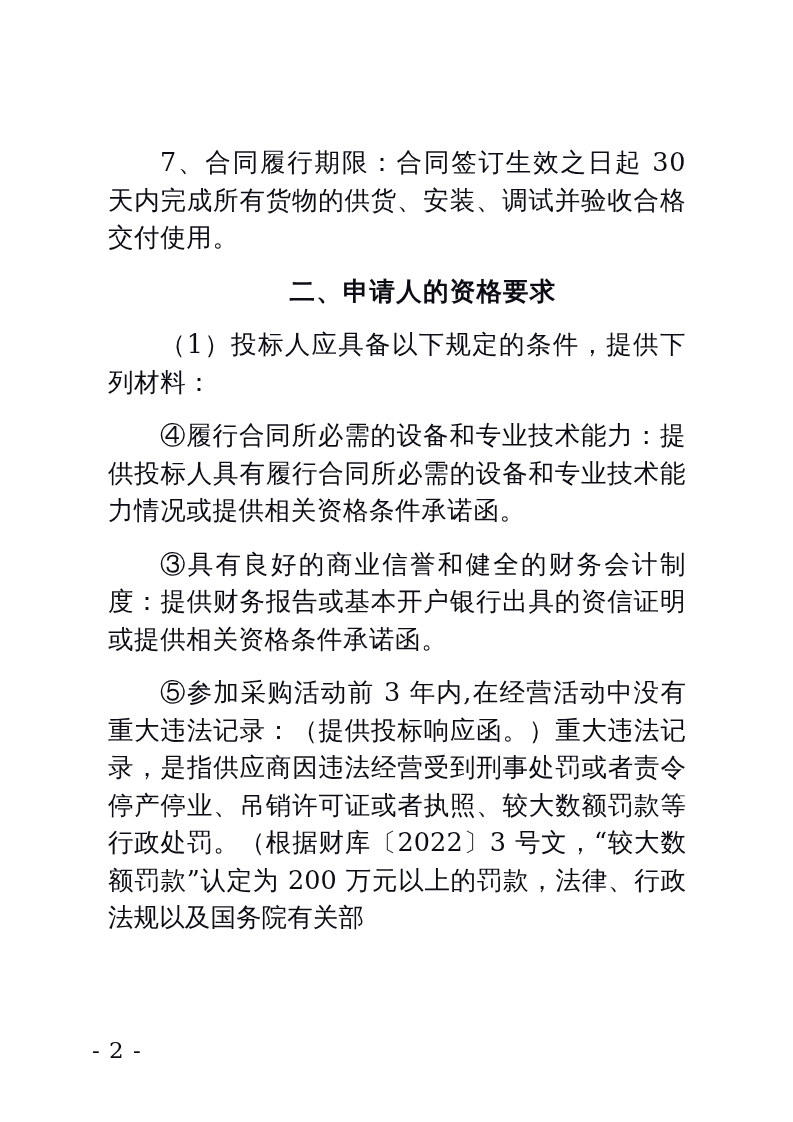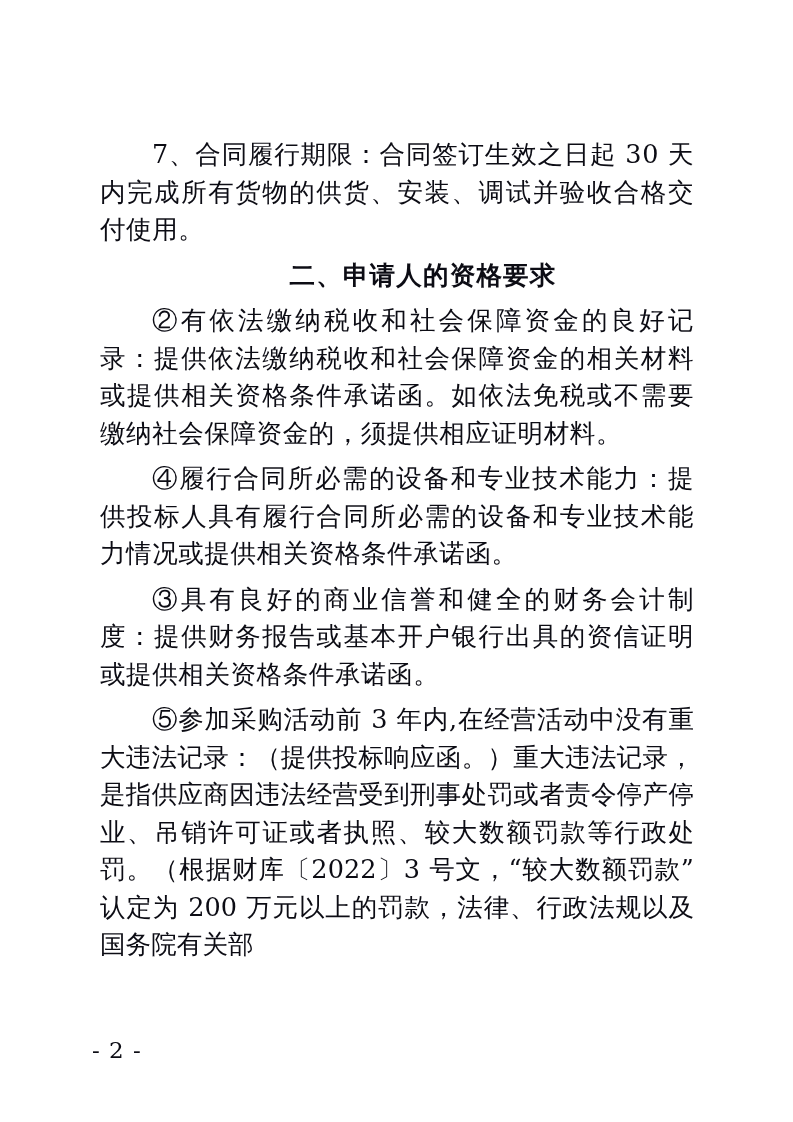--- a/index.html
+++ b/index.html
@@ -28,21 +28,21 @@
     top: 128px;
     width: 610px;
   }
 
   .para {
     font-size: 25.5px;
     line-height: 37.5px;
     text-align: justify;
     text-justify: inter-ideograph;
     letter-spacing: 0.6px;
-    margin: 8px;
+    margin: 16px;
     text-indent: 52px;
     word-break: break-all;
     color: #0c0c14;
   }
 
   
   .para.heading {
     font-weight: bold;
     text-align: center;
     letter-spacing: 1.2px;
@@ -70,23 +70,23 @@
 <body>
 
 <div class="page">
 
   <div class="body-block">
 
     <p class="para">7、合同履行期限：合同签订生效之日起 30 天内完成所有货物的供货、安装、调试并验收合格交付使用。</p>
 
     <p class="para heading">二、申请人的资格要求</p>
 
+    <p class="para">（1）投标人应具备以下规定的条件，提供下列材料：</p>
 
 
-    <p class="para">②有依法缴纳税收和社会保障资金的良好记录：提供依法缴纳税收和社会保障资金的相关材料或提供相关资格条件承诺函。如依法免税或不需要缴纳社会保障资金的，须提供相应证明材料。</p>
 
     <p class="para">④履行合同所必需的设备和专业技术能力：提供投标人具有履行合同所必需的设备和专业技术能力情况或提供相关资格条件承诺函。</p>
 
     <p class="para">③具有良好的商业信誉和健全的财务会计制度：提供财务报告或基本开户银行出具的资信证明或提供相关资格条件承诺函。</p>
 
     <p class="para tight">⑤参加采购活动前 3 年内,在经营活动中没有重大违法记录：（提供投标响应函。）重大违法记录，是指供应商因违法经营受到刑事处罚或者责令停产停业、吊销许可证或者执照、较大数额罚款等行政处罚。（根据财库〔2022〕3 号文，“较大数额罚款”认定为 200 万元以上的罚款，法律、行政法规以及国务院有关部</p>
 
   </div>
 
   <div class="footer">- 2 -</div>

